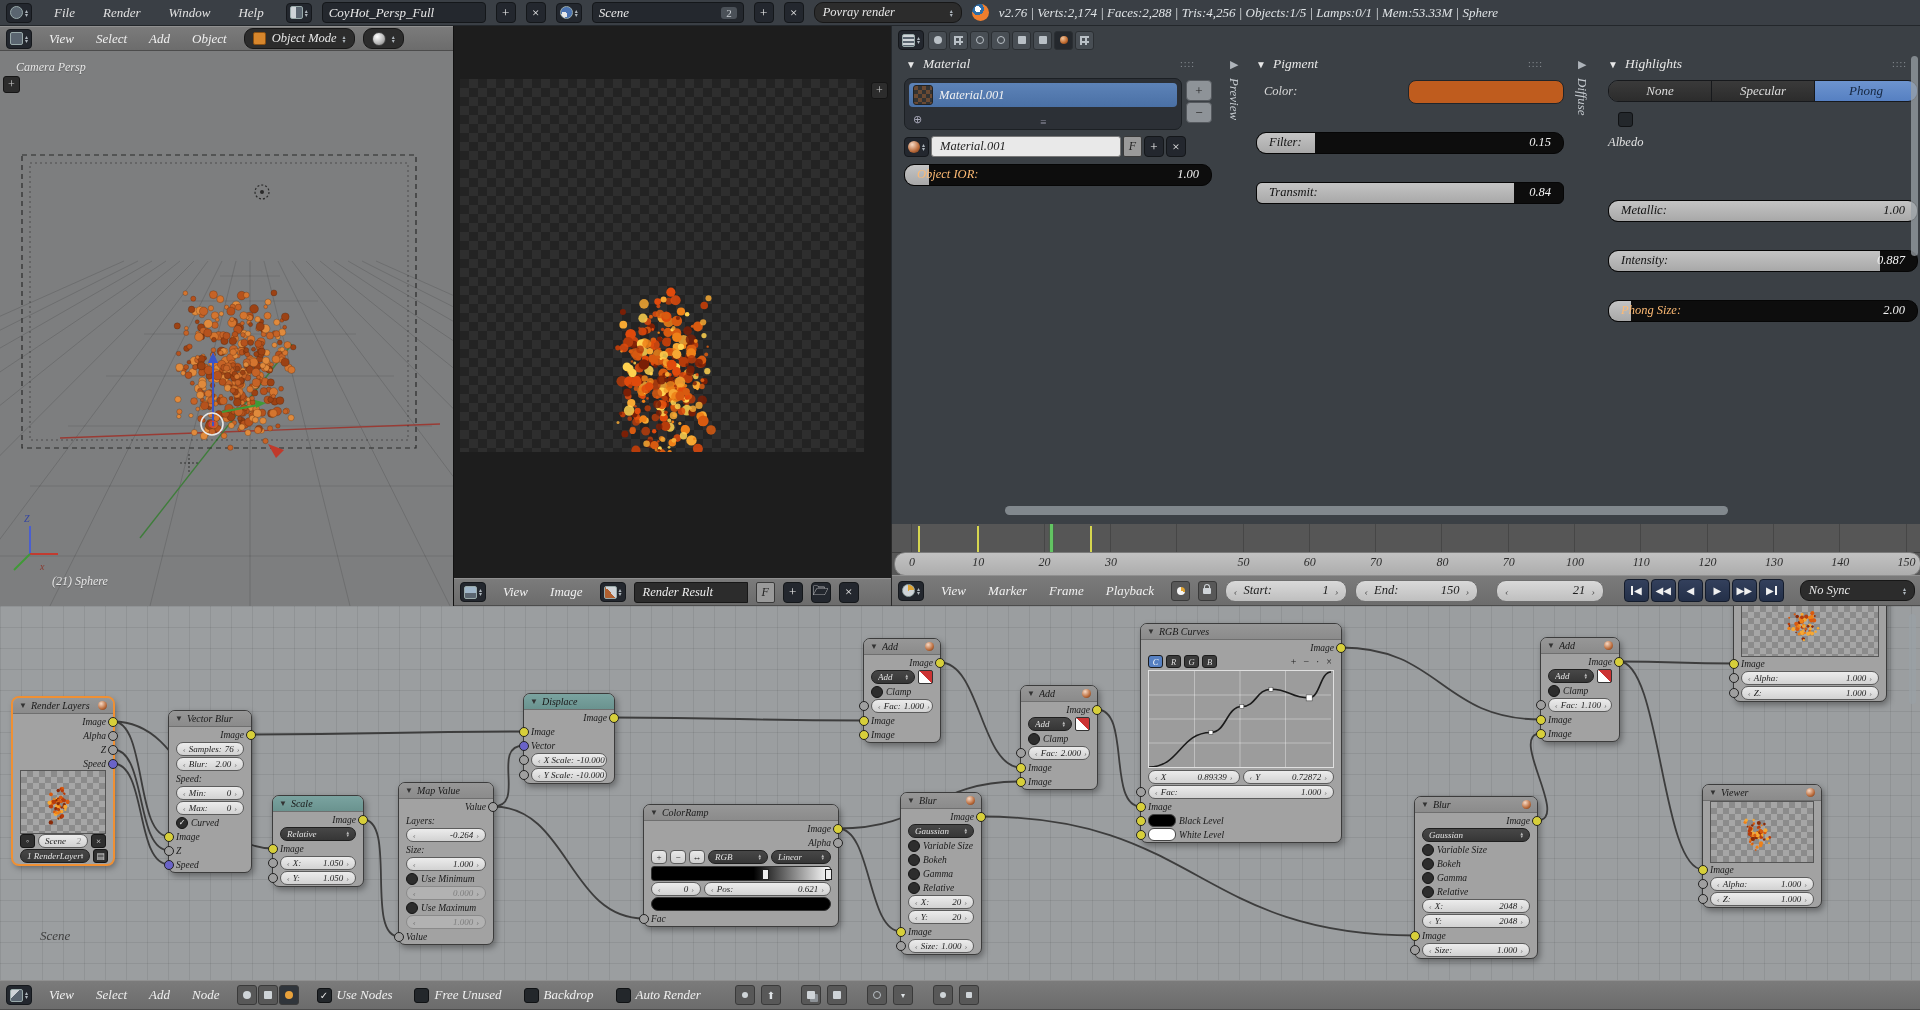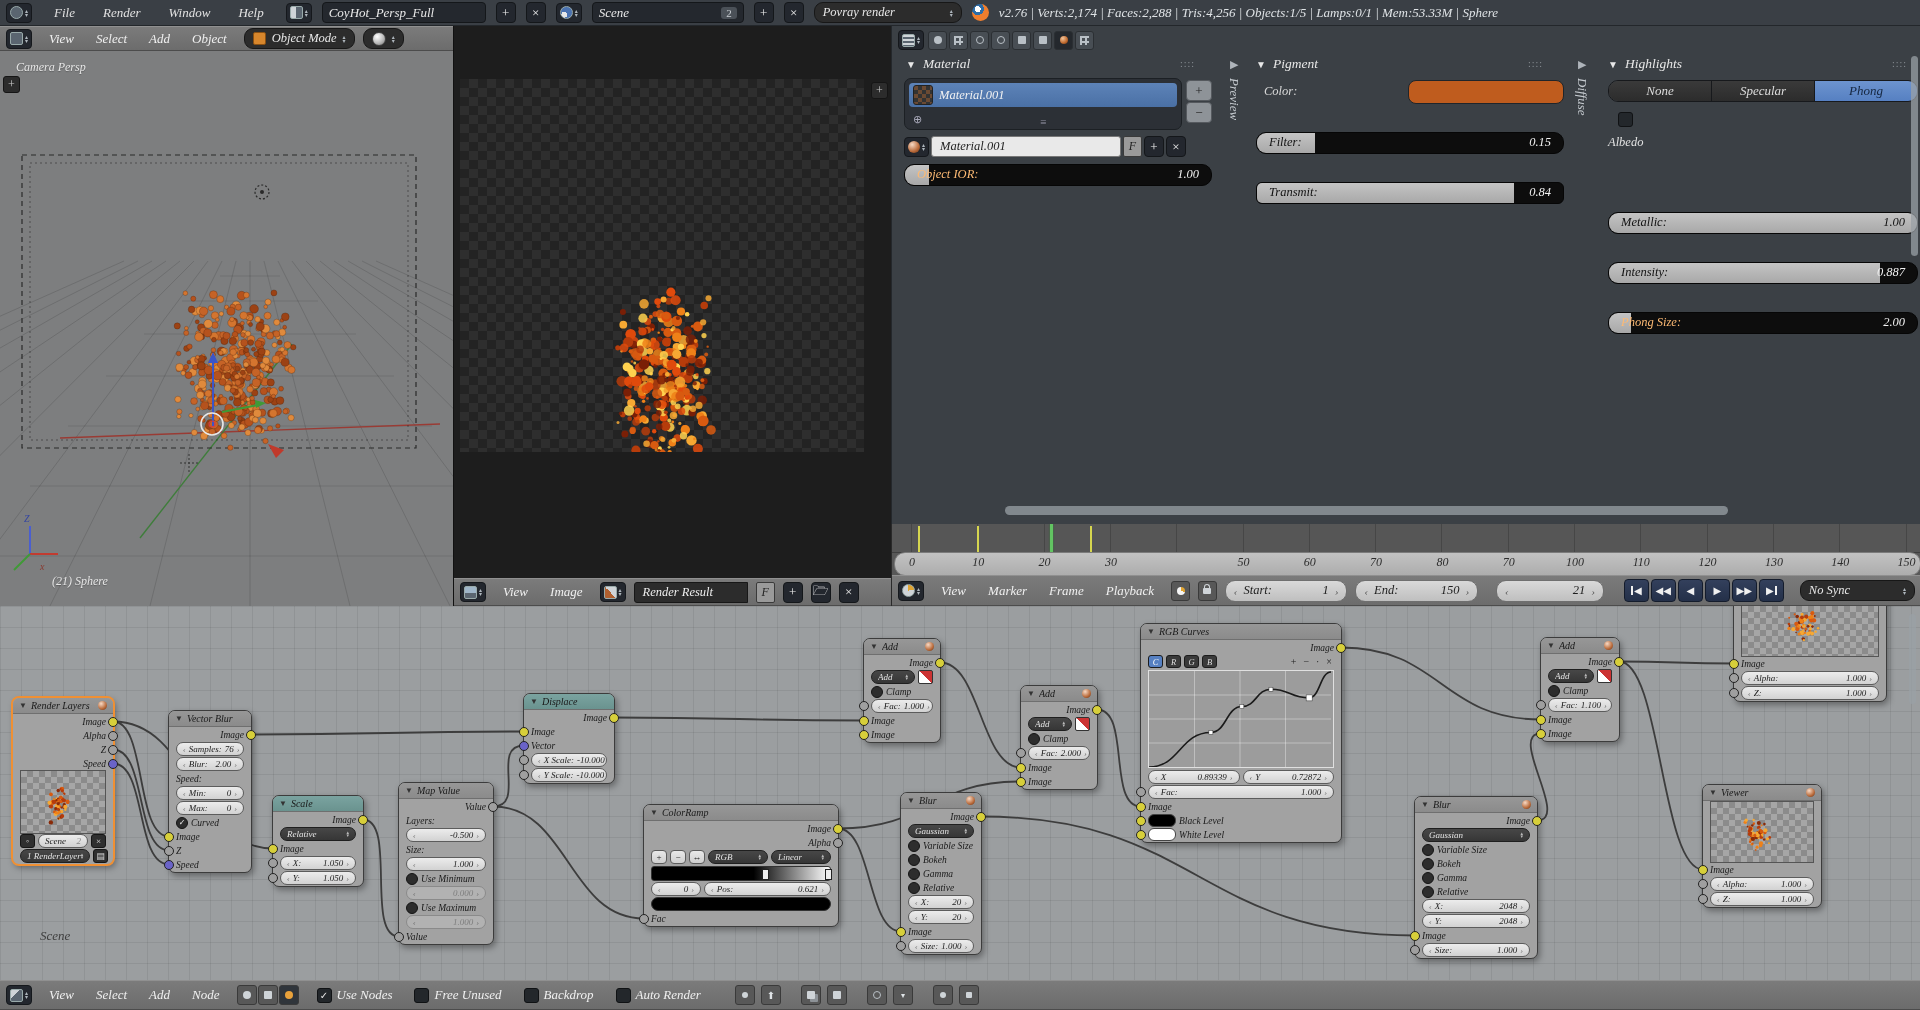--- a/index.html
+++ b/index.html
@@ -1131,21 +1131,21 @@
     <div class="abs grip" style="left:1000px;top:32px;">::::</div>
     <div class="abs seggroup" style="left:716px;top:54px;width:308px;" id="hl-modes">
         <div class="segbtn">None</div>
         <div class="segbtn">Specular</div>
         <div class="segbtn active">Phong</div>
       </div>
     <div class="abs" style="left:716px;top:86px;display:flex;align-items:center;gap:8px;flex-direction:column;">
       <span class="chk"></span>
       <span style="font-size:12.5px;color:#e2e2e2;">Albedo</span>
     </div>
-    <div class="abs slider" style="left:716px;top:108px;width:308px;margin-top:12px;">
+    <div class="abs slider" style="left:716px;top:108px;width:308px;">
       <div class="fill" style="width: 100%;"></div>
       <span class="sl-label">Metallic:</span>
       <span class="sl-val darktext">1.00</span>
     </div>
     <div class="abs slider" style="left:716px;top:136px;width:308px;">
       <div class="fill" style="width: 88%;"></div>
       <span class="sl-label">Intensity:</span>
       <span class="sl-val">0.887</span>
     </div>
     <div class="abs slider" style="left:716px;top:164px;width:308px;">
@@ -1493,21 +1493,21 @@
           <div class="nrow right">
             <span class="nlabel">Value</span>
             <span class="sock r" style="background: rgb(159, 159, 159);"></span>
           </div>
           <div class="nrow">
             <span class="nlabel">Layers:</span>
           </div>
           <div class="nrow">
             <span class="npill">
               <span class="a">‹</span>
-              <span class="v">-0.500</span>
+              <span class="v">-0.264</span>
               <span class="a">›</span>
             </span>
           </div>
           <div class="nrow">
             <span class="nlabel">Size:</span>
           </div>
           <div class="nrow">
             <span class="npill">
               <span class="a">‹</span>
               <span class="v">1.000</span>

